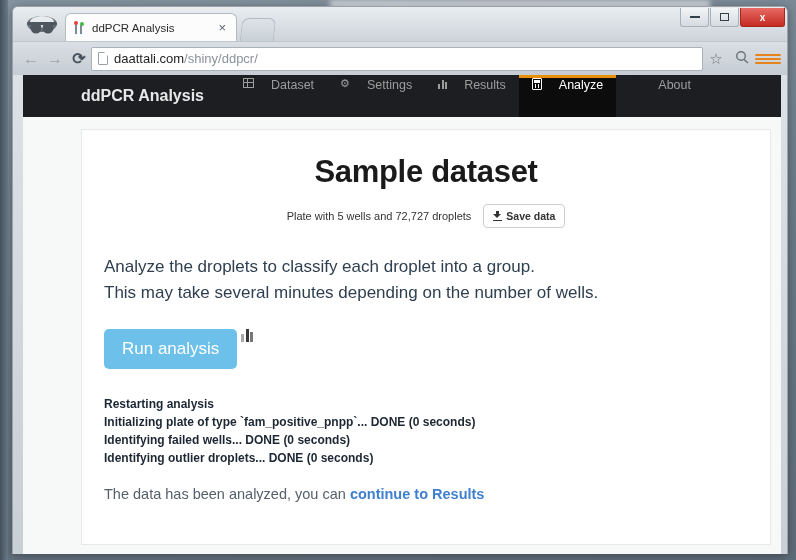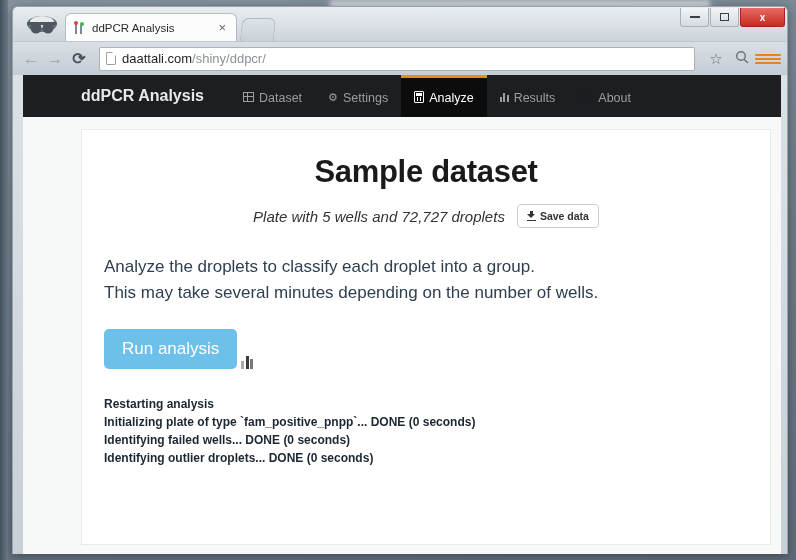--- a/index.html
+++ b/index.html
@@ -104,21 +104,21 @@
     height: 34px; background: linear-gradient(#d9dfe4,#c5ccd3);
     border-top: 1px solid #bfc7ce;
     display: flex; align-items: center; padding: 0 6px;
   }
   .navbtn {
     width: 24px; text-align: center; font-size: 16px; color: #9aa3ab;
     cursor: pointer; user-select: none;
   }
   .navbtn.reload { color: #4a545e; font-size: 16px; font-weight: bold; }
   #omnibox {
-    flex: 1; height: 24px; margin: 0 8px;
+    flex: 1; height: 24px; margin: 0 0;
     background: #fff; border: 1px solid #a9b1b9; border-radius: 2px;
     display: flex; align-items: center; padding: 0 6px;
     font-size: 13px; overflow: hidden;
   }
   #page-icon {
     width: 10px; height: 13px; background: #fff;
     border: 1px solid #98a0a8; border-radius: 1px;
     margin-right: 6px; flex: none; position: relative;
   }
   #page-icon::after {
@@ -143,21 +143,21 @@
     height: 42px; background: #1c1e22;
     display: flex; align-items: stretch;
     padding-left: 58px;
   }
   #brand {
     display: flex; align-items: center;
     color: #e8e8e8; font-weight: bold; font-size: 16px;
     padding-right: 26px; cursor: pointer;
   }
   .navitem {
-    display: flex; align-items: center; gap: 5px;
+    display: flex; gap: 17px;
     padding: 0 13px; font-size: 12.5px; color: #9d9d9d;
     cursor: pointer; border-top: 3px solid transparent;
   }
   .navitem.active {
     color: #fff; background: #0c0c0d;
     border-top-color: #e8900c;
   }
   .navitem .ico { font-size: 11px; line-height: 1; }
   .grid-icon {
     width: 11px; height: 10px; border: 1px solid currentColor;
@@ -194,41 +194,41 @@
     padding: 18px 22px 26px 22px;
   }
   #page-title {
     text-align: center; font-size: 31px; font-weight: bold;
     color: #1a1a1a; margin: 6px 0 14px 0; letter-spacing: -.3px;
   }
   #subline {
     text-align: center; display: flex; align-items: center;
     justify-content: center; gap: 12px; margin-bottom: 26px;
   }
-  #plate-info { font-size: 15px; color: #333; font-style: italic; }
+  #plate-info { font-size: 11px; color: #333; }
   #save-data {
     display: inline-flex; align-items: center; gap: 4px;
     font-size: 10.5px; font-weight: bold; color: #333;
     background: #fff; border: 1px solid #ccc; border-radius: 4px;
     padding: 5px 9px; cursor: pointer;
   }
   .dl-icon { display:inline-block; width:9px; height:10px; position:relative; }
   .dl-icon::before{
     content:''; position:absolute; left:3px; top:0; width:3px; height:4px; background:#333;
   }
   .dl-icon::after{
     content:''; position:absolute; left:0; top:3px;
     border-left:4.5px solid transparent; border-right:4.5px solid transparent;
     border-top:4px solid #333;
   }
   .dl-base { position:absolute; left:0; bottom:0; width:9px; height:1.5px; background:#333; }
 
   .desc { font-size: 17px; color: #2f3f4f; line-height: 1.55; margin: 0; }
 
-  #run-row { display: flex; align-items: flex-end; gap: 4px; margin: 22px 0 26px 0; }
+  #run-row { display: flex; align-items: flex-start; gap: 4px; margin: 22px 0 26px 0; }
   #run-analysis {
     background: #6cc0ea; color: #fff; font-size: 17px;
     border: none; border-radius: 5px;
     padding: 10px 18px; cursor: pointer;
     font-family: "Liberation Sans", sans-serif;
   }
   #spinner { display: inline-flex; align-items: flex-end; gap: 1.5px; height: 13px; }
   #spinner i { display: block; width: 3px; background: #2c2c2c; }
   #spinner i:nth-child(1){ height: 8px; background:#a9a9a9; }
   #spinner i:nth-child(2){ height: 13px; background:#3a3a3a; }
@@ -339,36 +339,36 @@
       <div class="navitem">
         <span class="ico"><span class="grid-icon"></span></span>
         <span>Dataset</span>
       </div>
 
       <div class="navitem">
         <span class="ico gear-icon">⚙</span>
         <span>Settings</span>
       </div>
 
-      <div class="navitem active" style="border-top-color: rgb(232, 144, 12);">
-        <span class="ico"><span class="calc-icon"></span></span>
-        <span>Analyze</span>
-      </div>
-
       <div class="navitem">
         <span class="ico">
           <span class="bars-icon">
               <i></i>
               <i></i>
               <i></i>
             </span>
         </span>
         <span>Results</span>
       </div>
 
+      <div class="navitem active" style="border-top-color: rgb(232, 144, 12);">
+        <span class="ico"><span class="calc-icon"></span></span>
+        <span>Analyze</span>
+      </div>
+
       <div class="navitem">
         <span class="ico"><span class="info-icon">i</span></span>
         <span>About</span>
       </div>
     </div>
 
     <div id="panel">
 
       <h1 id="page-title">Sample dataset</h1>
 
@@ -394,16 +394,20 @@
         </span>
       </div>
 
       <div id="log">
           <div class="log-line"><span>Restarting analysis</span></div>
           <div class="log-line"><span>Initializing plate of type `fam_positive_pnpp`... DONE </span><span class="tail">(0 seconds)</span></div>
           <div class="log-line"><span>Identifying failed wells... DONE </span><span class="tail">(0 seconds)</span></div>
           <div class="log-line"><span>Identifying outlier droplets... DONE </span><span class="tail">(0 seconds)</span></div>
         </div>
 
+      <div id="final-status">
+        <span>The data has been analyzed, you can </span>
+        <a id="continue-link" style="color: rgb(63, 127, 208);">continue to Results</a>
+      </div>
 
     </div>
   </div>
 </div>
 
 </body></html>

